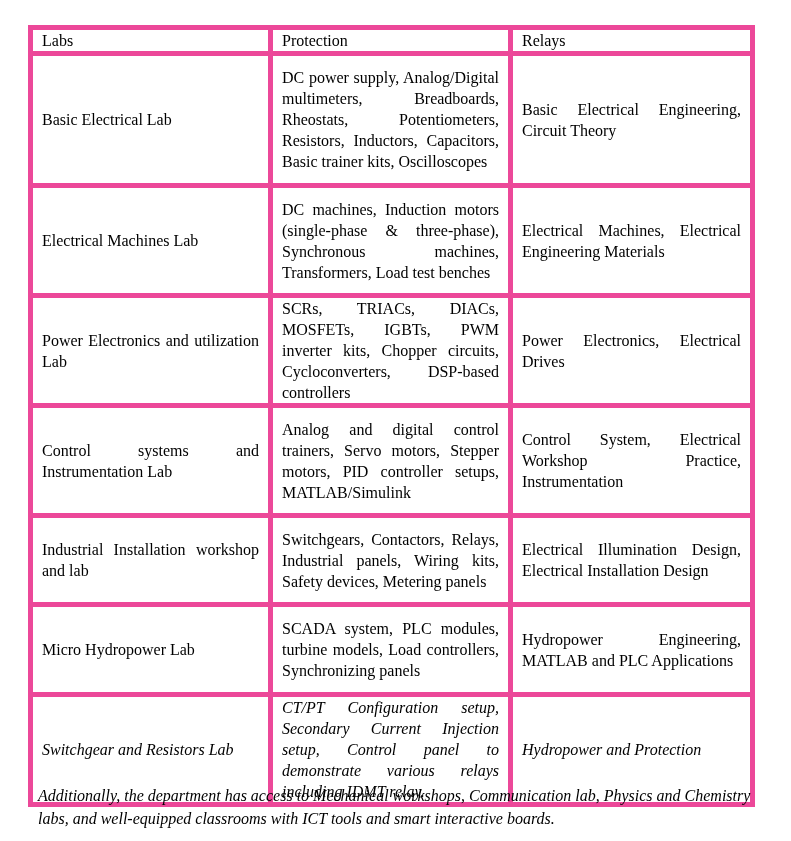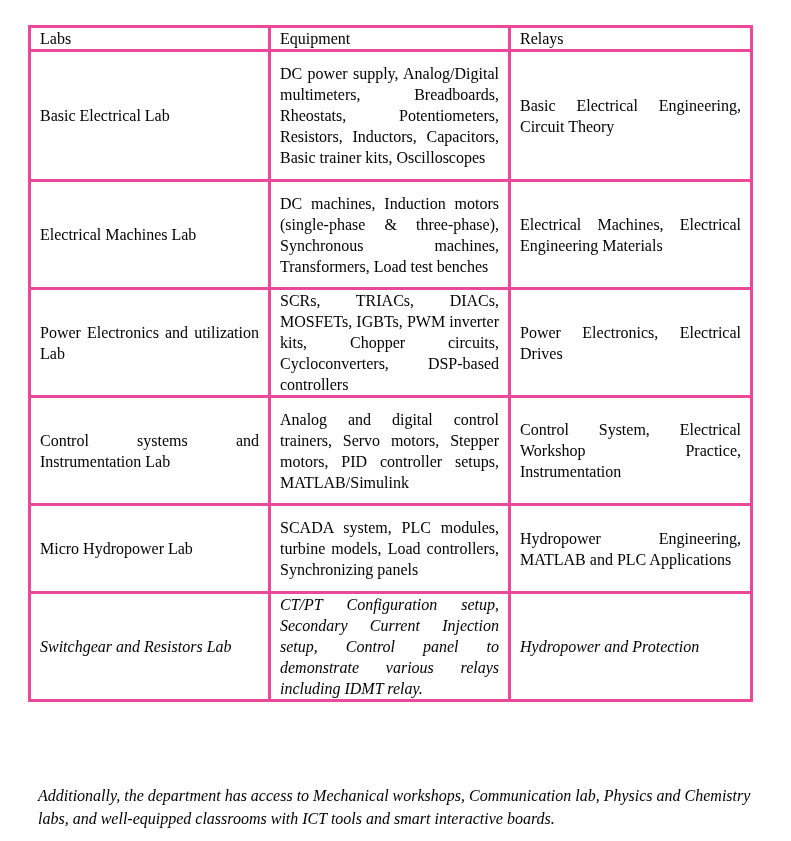--- a/index.html
+++ b/index.html
@@ -8,21 +8,21 @@
   table.labs {
     position: absolute; left: 28px; top: 25px;
     border-collapse: collapse; table-layout: fixed;
     width: 722px;
     font-size: 16px; line-height: 21px;
   }
   table.labs col.c1 { width: 240px; }
   table.labs col.c2 { width: 240px; }
   table.labs col.c3 { width: 242px; }
   table.labs th, table.labs td {
-    border: 3px solid #ec4899;
+    border: 5px solid #ec4899;
     padding: 0 9px;
     vertical-align: middle;
     font-weight: normal;
     text-align: justify;
     text-align-last: left;
   }
   table.labs th { text-align: left; height: 20px; }
   tr.r1 td { height: 127px; }
   tr.r2 td { height: 105px; font-family: Liberation Serif, serif; }
   tr.r3 td { height: 105px; }
@@ -41,21 +41,21 @@
 
 <table class="labs">
   <colgroup>
       <col class="c1">
       <col class="c2">
       <col class="c3">
     </colgroup>
   <thead>
     <tr>
       <th>Labs</th>
-      <th>Equipment</th>
+      <th>Protection</th>
       <th>Relays</th>
     </tr>
   </thead>
   <tbody>
     <tr class="r1">
       <td>Basic Electrical Lab</td>
       <td class="eq">DC power supply, Analog/Digital multimeters, Breadboards, Rheostats, Potentiometers, Resistors, Inductors, Capacitors, Basic trainer kits, Oscilloscopes</td>
       <td>Basic Electrical Engineering, Circuit Theory</td>
     </tr>
     <tr class="r2">
@@ -66,20 +66,25 @@
     <tr class="r3">
       <td>Power Electronics and utilization Lab</td>
       <td class="eq">SCRs, TRIACs, DIACs, MOSFETs, IGBTs, PWM inverter kits, Chopper circuits, Cycloconverters, DSP-based controllers</td>
       <td>Power Electronics, Electrical Drives</td>
     </tr>
     <tr class="r4">
       <td>Control systems and Instrumentation Lab</td>
       <td class="eq">Analog and digital control trainers, Servo motors, Stepper motors, PID controller setups, MATLAB/Simulink</td>
       <td>Control System, Electrical Workshop Practice, Instrumentation</td>
     </tr>
+    <tr class="r5">
+      <td>Industrial Installation workshop and lab</td>
+      <td class="eq">Switchgears, Contactors, Relays, Industrial panels, Wiring kits, Safety devices, Metering panels</td>
+      <td>Electrical Illumination Design, Electrical Installation Design</td>
+    </tr>
     <tr class="r6">
       <td>Micro Hydropower Lab</td>
       <td class="eq">SCADA system, PLC modules, turbine models, Load controllers, Synchronizing panels</td>
       <td>Hydropower Engineering, MATLAB and PLC Applications</td>
     </tr>
     <tr class="r7">
       <td>Switchgear and Resistors Lab</td>
       <td class="eq">CT/PT Configuration setup, Secondary Current Injection setup, Control panel to demonstrate various relays including IDMT relay.</td>
       <td>Hydropower and Protection</td>
     </tr>

